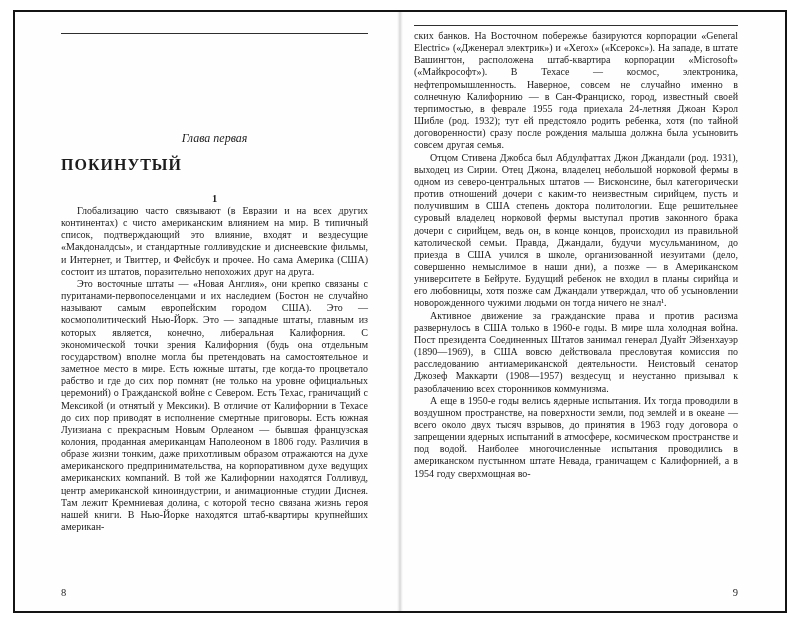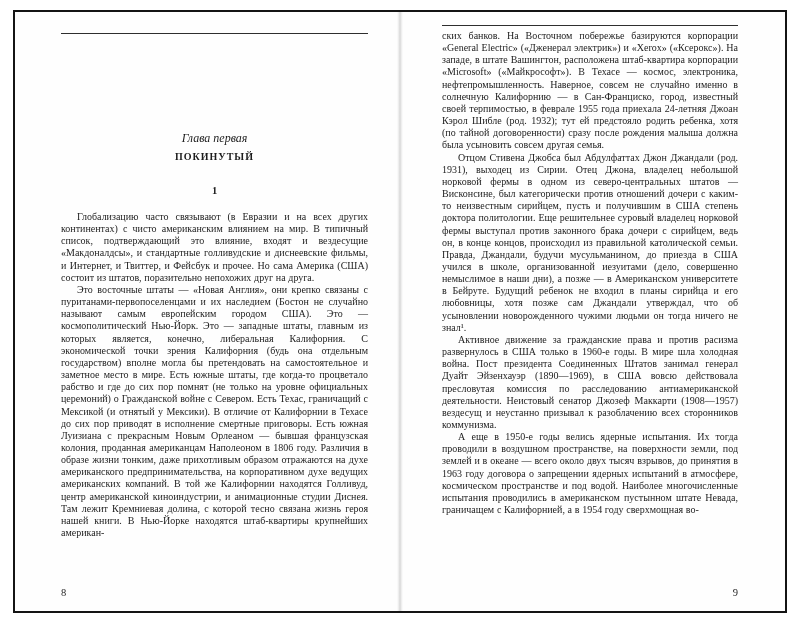--- a/index.html
+++ b/index.html
@@ -17,52 +17,51 @@
     border:2px solid #141414;
     background:#fefefe;
     display:flex;
   }
   .page {
     position:relative;
     width:50%; height:100%;
     overflow:hidden;
   }
   .page.left  { padding:14px 32px 0 46px; }
-  .page.right { padding:10px 47px 0 42px; }
+  .page.right { padding:10px 47px 0 14px; }
 
   .head-rule {
     border-top:1px solid #2e2e2e;
     height:0;
   }
   .left  .head-rule { margin-top:7px; }
   .right .head-rule { margin-top:3px; margin-bottom:4px; }
 
   .chapter-label {
     margin-top:98px;
     text-align:center;
     font-style:italic;
     font-size:12px;
     line-height:13px;
   }
   .chapter-title {
-    margin-top:4px;
-    text-align:center;
+    margin-top:12px;
     font-weight:bold;
-    font-size:10px;
+    font-size:16px;
     letter-spacing:1px;
     line-height:16px;
   }
   .section-number {
     margin-top:20px;
     text-align:center;
     font-size:10.5px;
     font-weight:bold;
     line-height:12px;
   }
-  .left .body-start { margin-top:14px; }
+  .left .body-start { }
 
   .para {
     font-size:10px;
     line-height:12.15px;
     text-align:justify;
     word-spacing:0.2px;
   }
   .para.indent { text-indent:16px; }
 
   .page-number {

